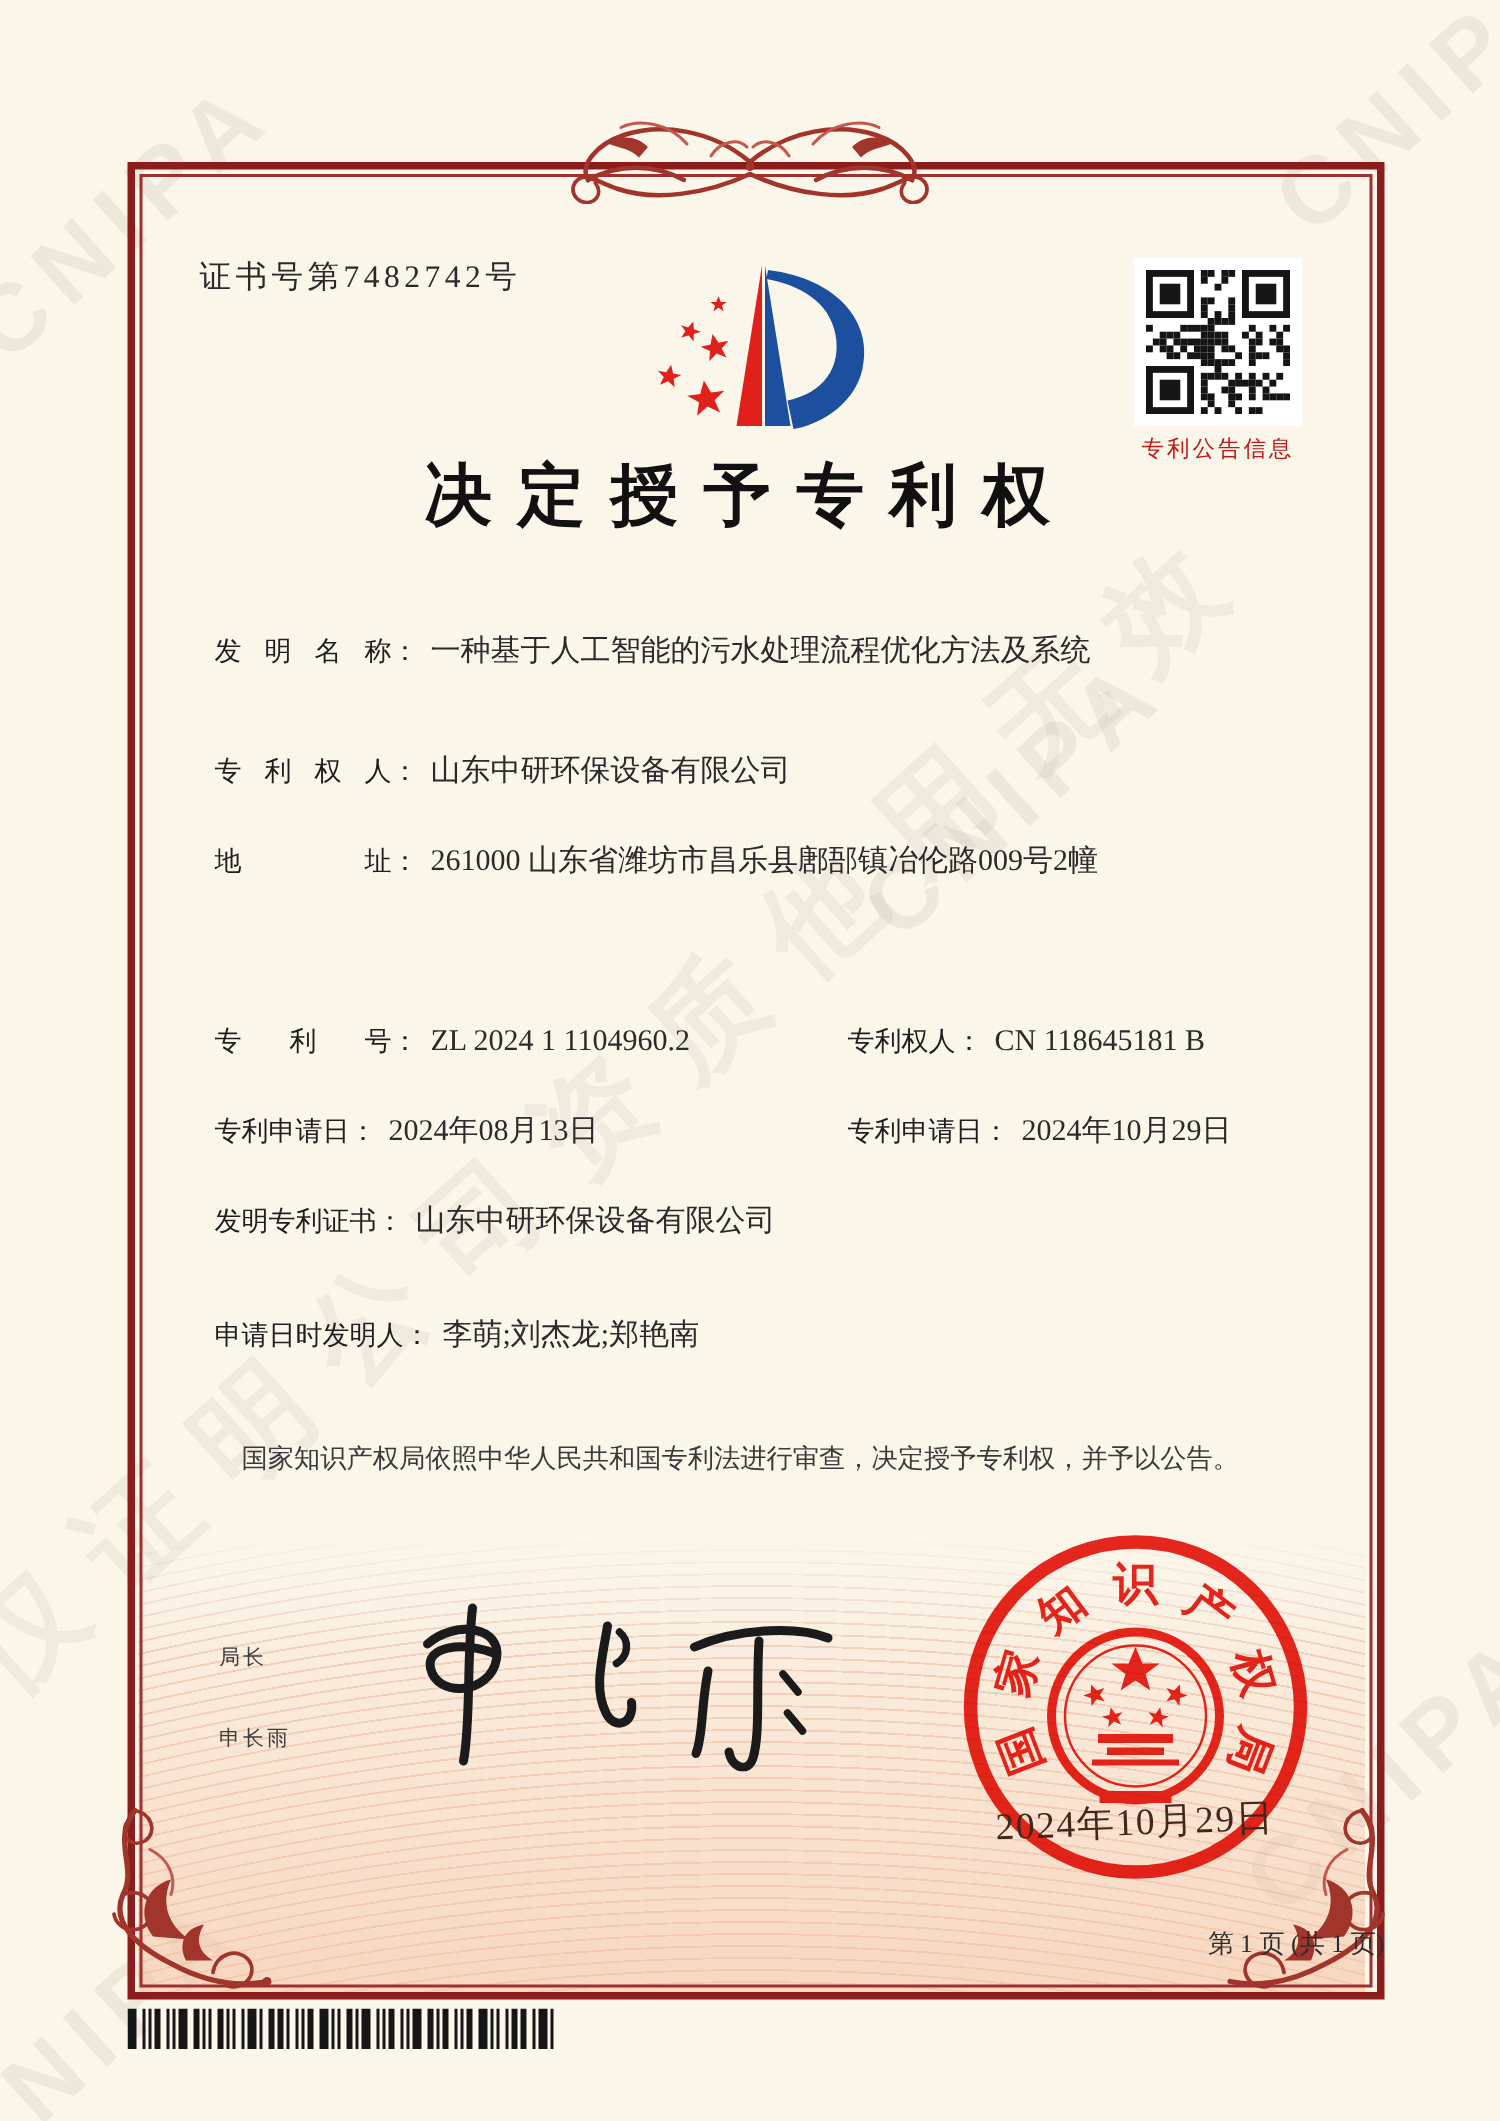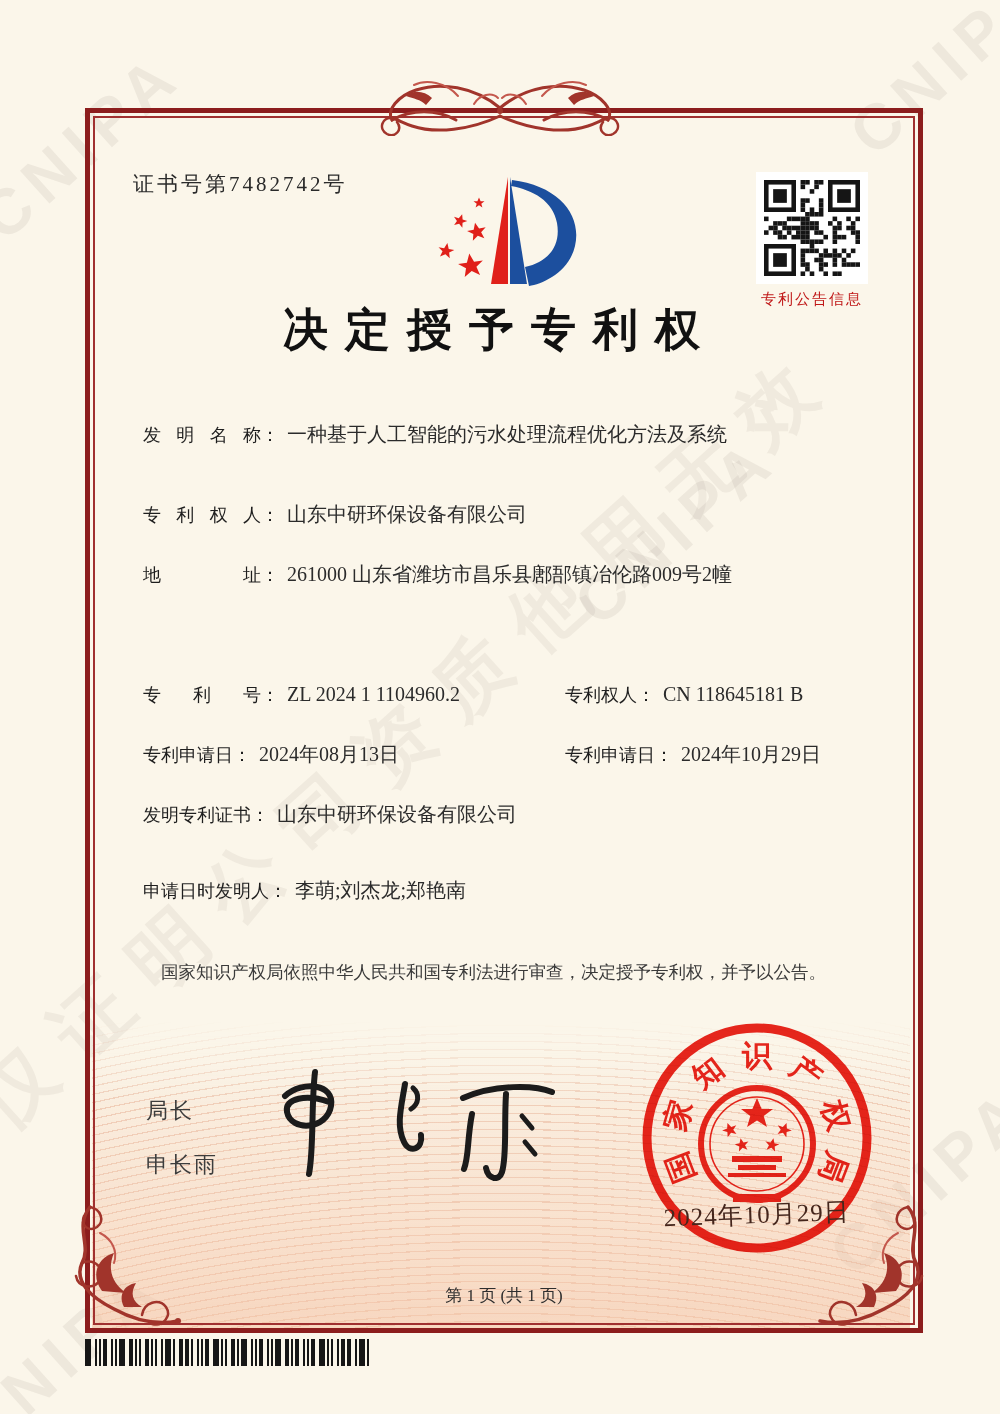--- a/index.html
+++ b/index.html
@@ -33,28 +33,28 @@
   .cell{position:relative;display:inline-block;}
   .c2{position:absolute;left:422px;top:0;}
   .lbl{color:#1e1e1e;font-size:18px;}
   .lbl.spread{display:inline-block;width:118px;text-align:justify;text-align-last:justify;vertical-align:bottom;}
   .colon{margin-right:8px;font-size:18px;color:#1e1e1e;}
   .val{font-size:20px;color:#2b2b2b;}
   
   .statement{position:absolute;left:126px;top:948px;width:752px;font-size:17.5px;line-height:48px;color:#3a3a3a;}
   .statement .l1{text-indent:2em;}
   
-  .sig-label{position:absolute;left:146px;font-size:22px;color:#3d3d3d;letter-spacing:2px;}
+  .sig-label{position:absolute;left:146px;font-size:14px;color:#3d3d3d;letter-spacing:2px;}
   .sig-svg{position:absolute;left:255px;top:1056px;}
   
   .seal{position:absolute;left:637px;top:1018px;mix-blend-mode:multiply;opacity:.94;}
   .seal-char{font-size:30px;font-weight:bold;fill:#e8190f;font-family:"Liberation Serif","DejaVu Serif",serif;}
   .seal-date{font-size:25px;fill:#3a1d15;font-family:"Liberation Serif","DejaVu Serif",serif;letter-spacing:1px;}
   
-  .footer{position:absolute;left:85px;top:1284px;width:838px;text-align:center;font-size:17px;color:#2e2e2e;}
+  .footer{position:absolute;left:85px;top:1284px;width:838px;text-align:right;font-size:17px;color:#2e2e2e;}
   .barcode{position:absolute;left:85px;top:1339px;}
   .orn{position:absolute;pointer-events:none;}
 </style>
 </head>
 <body>
 
 <div class="page">
 
   <div class="wm wm-cn" style="left:-45px;top:1075px;transform:rotate(-42deg);">仅证明公司资质他用无效</div>
   <div class="wm wm-latin" style="left:-35px;top:200px;transform:rotate(-42deg);">CNIPA</div>

